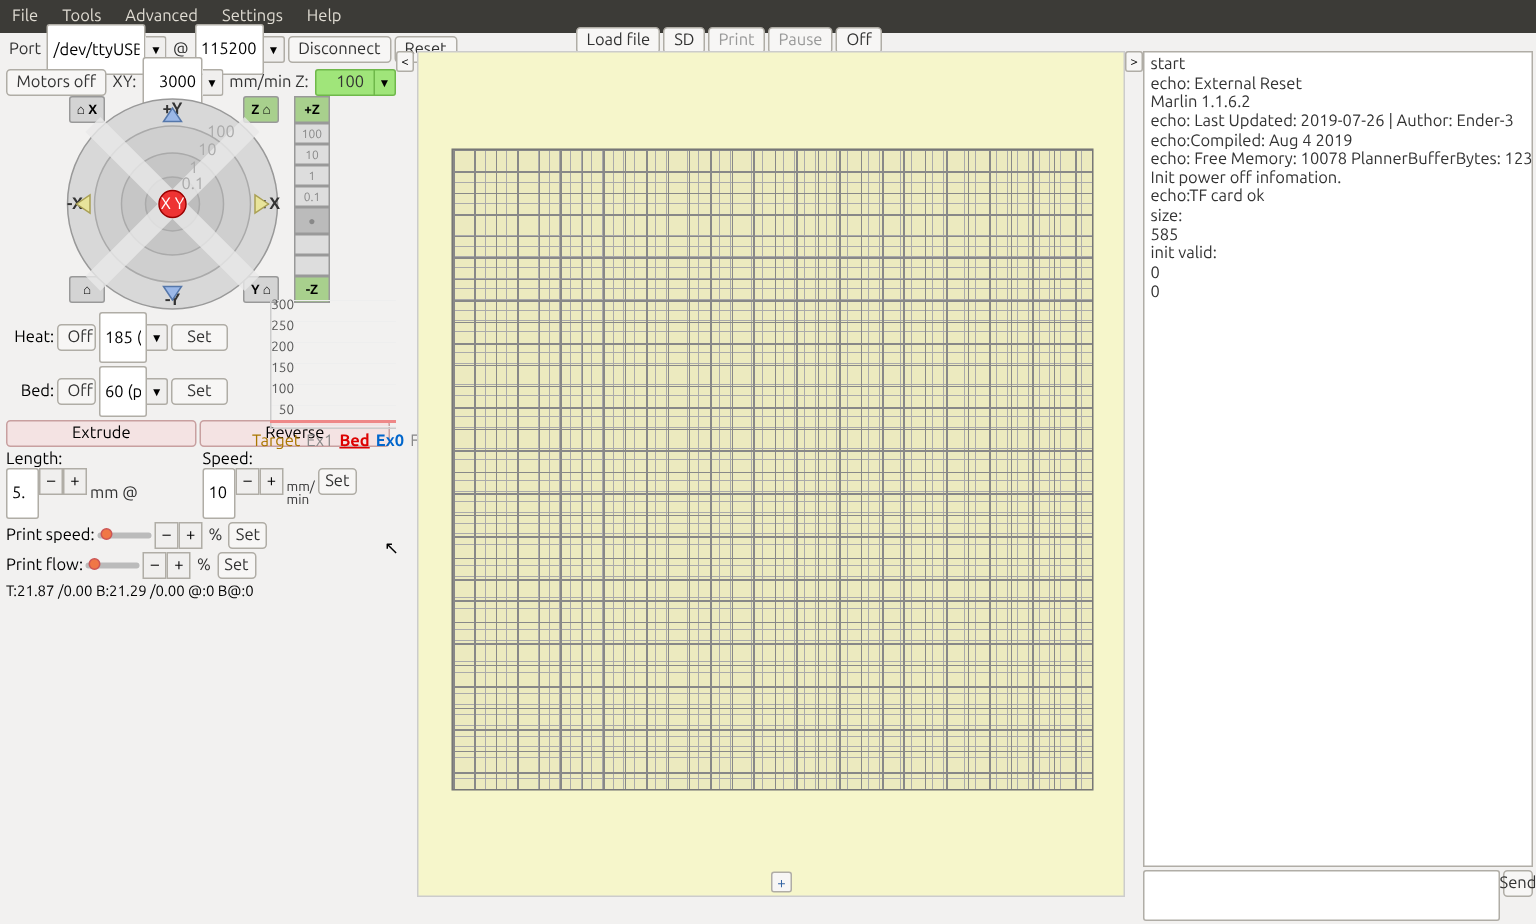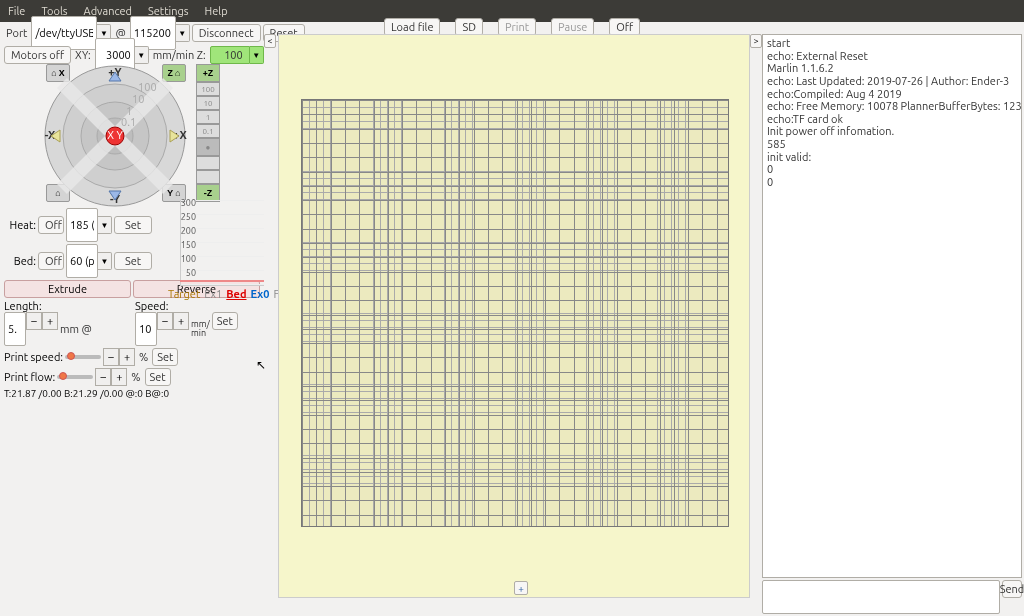--- a/index.html
+++ b/index.html
@@ -10,21 +10,21 @@
 .toolbar2 { display: flex; align-items: center; gap: 2px; padding: 2px 4px; height: 22px; }
 .btn { background: #f7f6f5; border: 1px solid #b0ada6; border-radius: 3px; padding: 2px 6px; height: 18px; display: inline-flex; align-items: center; font-size: 11px; color: #333; }
 .btn.green { background: #a0e57a; border-color: #6fb84a; }
 .btn.disabled { color: #999; }
 .input { background: #fff; border: 1px solid #b0ada6; border-radius: 2px; padding: 1px 3px; height: 34px; font-size: 11px; }
 .dropdown { display: inline-flex; align-items: center; }
 .dropdown .arrow { width: 14px; height: 18px; border: 1px solid #b0ada6; border-left: none; background: #f0efee; display: flex; align-items: center; justify-content: center; font-size: 8px; border-radius: 0 2px 2px 0; }
 .label { font-size: 11px; color: #333; padding: 0 2px; }
 
 .left-panel { position: absolute; left: 0; top: 66px; width: 264px; }
-.print-toolbar { position: absolute; left: 384px; top: 18px; display: flex; gap: 15px; }
+.print-toolbar { position: absolute; left: 384px; top: 18px; display: flex; gap: 2px; }
 .collapse-btn { position: absolute; left: 264px; top: 34px; width: 12px; height: 14px; border: 1px solid #b0ada6; background: #f7f6f5; display: flex; align-items: center; justify-content: center; font-size: 9px; border-radius: 2px; }
 .gcode-area { position: absolute; left: 278px; top: 34px; width: 472px; height: 564px; background: #f6f6cb; border: 1px solid #ccc; }
 .build-plate { position: absolute; left: 22px; top: 64px; width: 428px; height: 428px; background-image: repeating-linear-gradient(#888 0 1px, transparent 1px 14.3px), repeating-linear-gradient(90deg, #888 0 1px, transparent 1px 14.3px), repeating-linear-gradient(#aaa 0 0.5px, transparent 0.5px 7.1px), repeating-linear-gradient(90deg, #aaa 0 0.5px, transparent 0.5px 7.1px); background-color: #eceabf; border: 1px solid #777; }
 .plus-btn { position: absolute; left: 235px; bottom: 2px; width: 14px; height: 14px; border: 1px solid #b0ada6; border-radius: 2px; background: #f7f6f5; display: flex; align-items: center; justify-content: center; font-size: 10px; color: #3465a4; }
 .right-panel { position: absolute; left: 750px; top: 34px; right: 2px; bottom: 2px; display: flex; flex-direction: column; }
 .right-collapse { position: absolute; left: 750px; top: 34px; width: 12px; height: 14px; border: 1px solid #b0ada6; background: #f7f6f5; display: flex; align-items: center; justify-content: center; font-size: 9px; border-radius: 2px; }
 .console { flex: 1; background: #fff; border: 1px solid #b0ada6; margin-left: 12px; padding: 2px 4px; overflow: hidden; font-size: 11px; color: #333; line-height: 1.15; }
 .console div { white-space: nowrap; }
 .send-row { display: flex; gap: 2px; margin-left: 12px; margin-top: 2px; }
 .send-row input { flex: 1; }
@@ -258,22 +258,23 @@
 
 <div class="right-collapse">&gt;</div>
 <div class="right-panel">
   <div class="console" id="console-out">
       <div>start</div>
       <div>echo: External Reset</div>
       <div>Marlin 1.1.6.2</div>
       <div>echo: Last Updated: 2019-07-26 | Author: Ender-3</div>
       <div>echo:Compiled: Aug  4 2019</div>
       <div>echo: Free Memory: 10078  PlannerBufferBytes: 1232</div>
+      <div>Init power off infomation.</div>
       <div>echo:TF card ok</div>
-      <div>Init power off infomation.</div>
+      <div>size:</div>
       <div>585</div>
       <div>init valid:</div>
       <div>0</div>
       <div>0</div>
     </div>
   <div class="send-row">
     <input class="input" style="">
     <span class="btn" style="width:20px;justify-content:center">Send</span>
   </div>
 </div>

